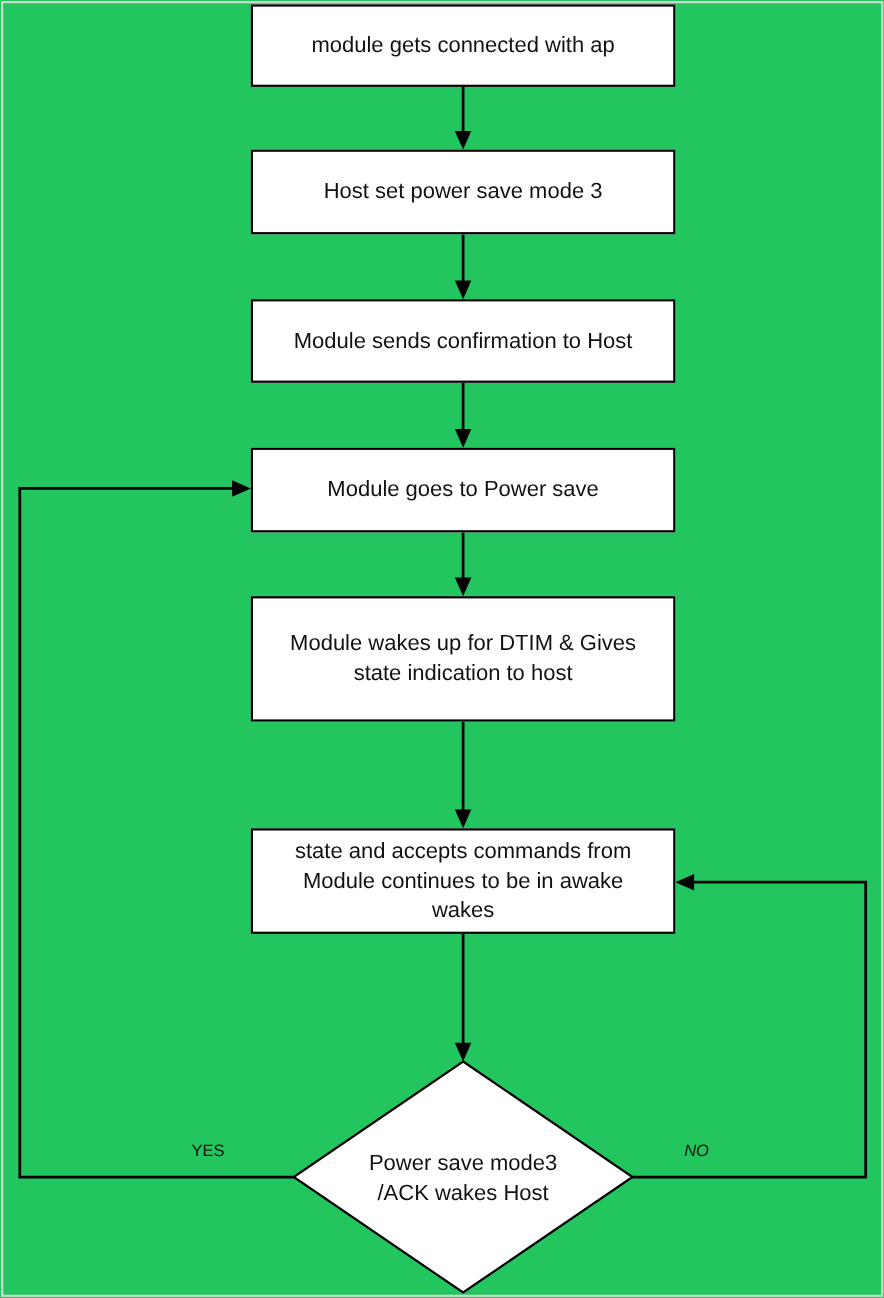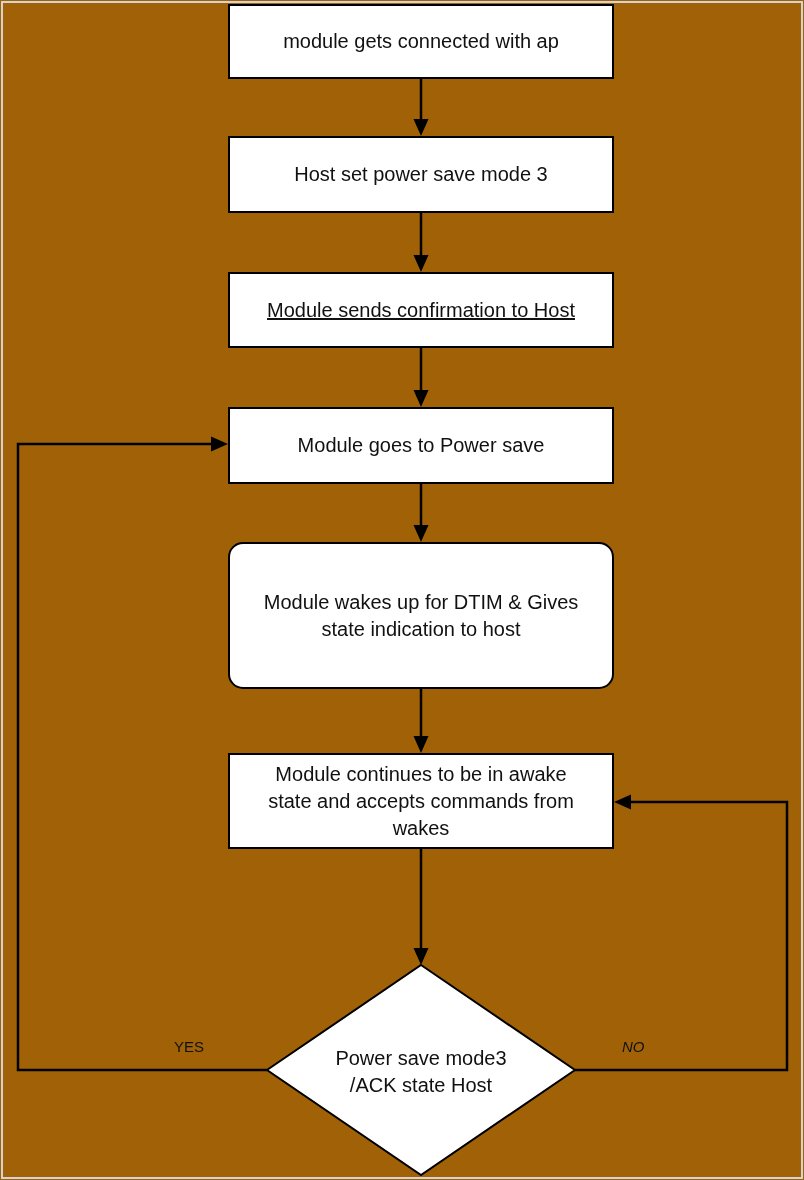--- a/index.html
+++ b/index.html
@@ -4,21 +4,21 @@
 <style>
   html, body {
     margin: 0;
     padding: 0;
     background: #ffffff;
   }
   .stage {
     position: relative;
     width: 804px;
     height: 1180px;
-    background: #a16207;
+    background: #22c55e;
     overflow: hidden;
     font-family: "Liberation Sans", "DejaVu Sans", sans-serif;
     color: #111111;
   }
   .page-border {
     position: absolute;
     inset: 1px;
     border: 2px solid #d4d4d4;
     pointer-events: none;
     z-index: 5;
@@ -40,23 +40,23 @@
     flex-direction: column;
     align-items: center;
     justify-content: center;
     text-align: center;
     font-size: 20px;
     line-height: 27px;
     z-index: 2;
   }
   .b1 { top: 4px;   height: 75px; }
   .b2 { top: 136px; height: 77px; }
-  .b3 { top: 272px; height: 76px; text-decoration: underline; }
+  .b3 { top: 272px; height: 76px; }
   .b4 { top: 407px; height: 77px; align-items: center; }
-  .b5 { top: 542px; height: 147px; border-radius: 15px; }
+  .b5 { top: 542px; height: 114px; }
   .b6 { top: 753px; height: 96px; }
   .dlabel {
     position: absolute;
     left: 267px;
     top: 1022px;
     width: 308px;
     height: 100px;
     display: flex;
     flex-direction: column;
     align-items: center;
@@ -137,27 +137,27 @@
   <div class="pbox b4">
     <div>Module goes to Power save</div>
   </div>
 
   <div class="pbox b5">
     <div>Module wakes up for DTIM &amp; Gives</div>
     <div>state indication to host</div>
   </div>
 
   <div class="pbox b6">
+    <div>state and accepts commands from</div>
     <div>Module continues to be in awake</div>
-    <div>state and accepts commands from</div>
     <div>wakes</div>
   </div>
 
   <div class="dlabel">
     <div>Power save mode3</div>
-    <div>/ACK state Host</div>
+    <div>/ACK wakes Host</div>
   </div>
 
   <div class="edge-label yes">YES</div>
   <div class="edge-label no">NO</div>
 
   <div class="page-border"></div>
 </div>
 
 </body></html>

